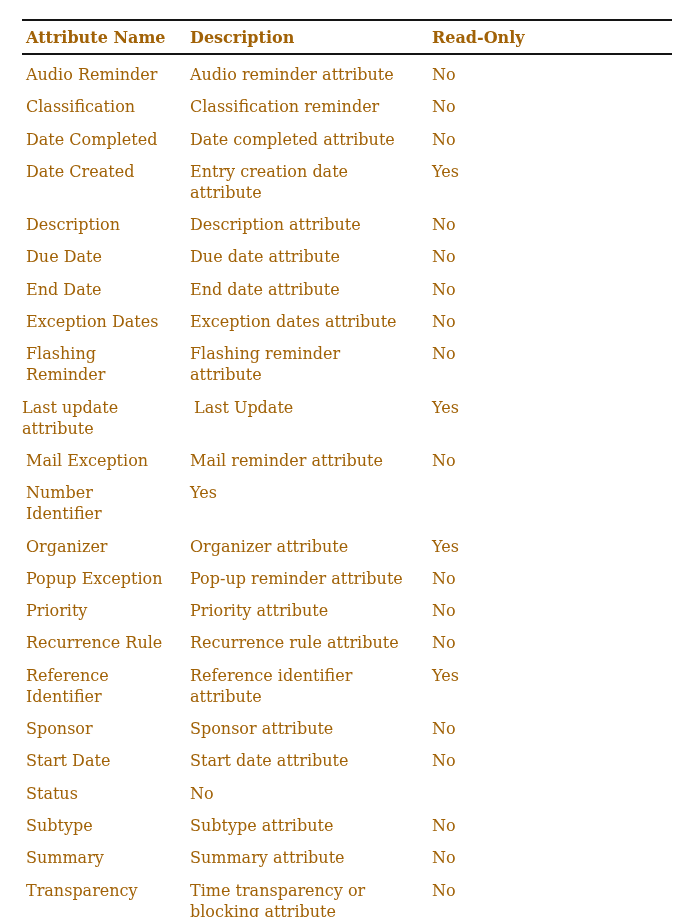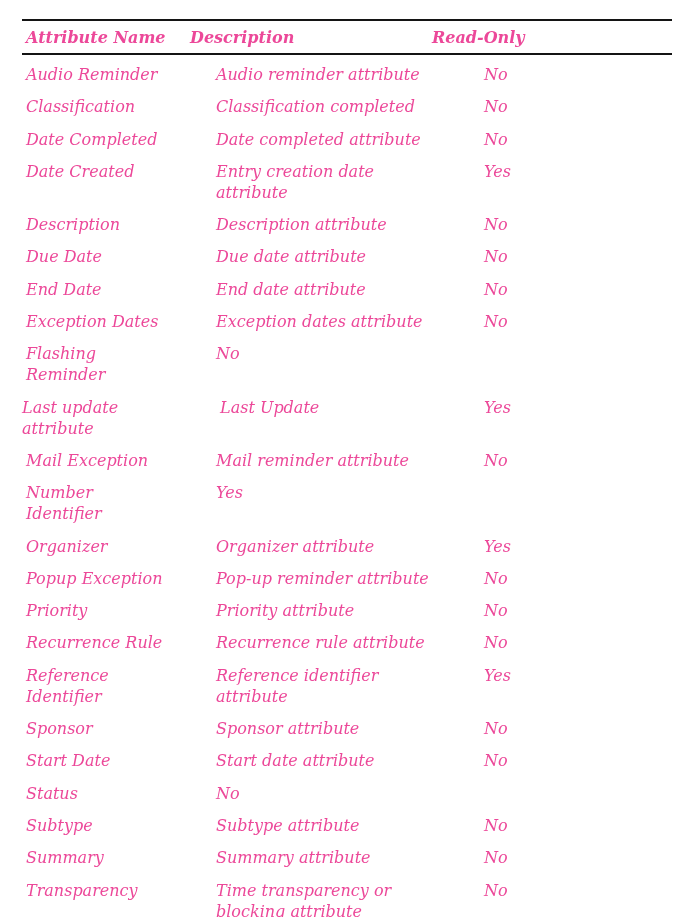--- a/index.html
+++ b/index.html
@@ -34,52 +34,51 @@
     line-height: 21px;
   }
   .tbody {
     padding: 9px 0 3px 0;
   }
   .trow {
     display: grid;
     grid-template-columns: 168px 242px 1fr;
     line-height: 21px;
     margin-bottom: 11.3px;
-    gap: 26px;
   }
   .trow:last-child {
     margin-bottom: 0;
   }
   .cell {
     white-space: pre-line;
   }
   .c1 { padding-left: 4px; padding-right: 10px; }
   .c2 { padding-right: 16px; }
   .c3 { padding-right: 4px; }
 </style>
 </head>
 <body>
 
-<div class="page" style="background: rgb(255, 255, 255); color: #ec4899; font-style: italic;">
+<div class="page" style="background: rgb(255, 255, 255); color: #a16207;">
   <div class="attr-table" style="border-color: rgb(20, 20, 20);">
     <div class="thead" style="border-color: rgb(20, 20, 20);">
       <div class="cell c1">Attribute Name</div>
       <div class="cell c2">Description</div>
       <div class="cell c3">Read-Only</div>
     </div>
     <div class="tbody" id="tbody">
   <div class="trow">
     <div class="cell c1">Audio Reminder</div>
     <div class="cell c2">Audio reminder attribute</div>
     <div class="cell c3">No</div>
   </div>
 
   <div class="trow">
     <div class="cell c1">Classification</div>
-    <div class="cell c2">Classification completed</div>
+    <div class="cell c2">Classification reminder</div>
     <div class="cell c3">No</div>
   </div>
 
   <div class="trow">
     <div class="cell c1">Date Completed</div>
     <div class="cell c2">Date completed attribute</div>
     <div class="cell c3">No</div>
   </div>
 
   <div class="trow">
@@ -107,20 +106,21 @@
   </div>
 
   <div class="trow">
     <div class="cell c1">Exception Dates</div>
     <div class="cell c2">Exception dates attribute</div>
     <div class="cell c3">No</div>
   </div>
 
   <div class="trow">
     <div class="cell c1">Flashing Reminder</div>
+    <div class="cell c2">Flashing reminder attribute</div>
     <div class="cell c3">No</div>
   </div>
 
   <div class="trow">
     <div class="cell c2">Last update attribute</div>
     <div class="cell c1">Last Update</div>
     <div class="cell c3">Yes</div>
   </div>
 
   <div class="trow">

